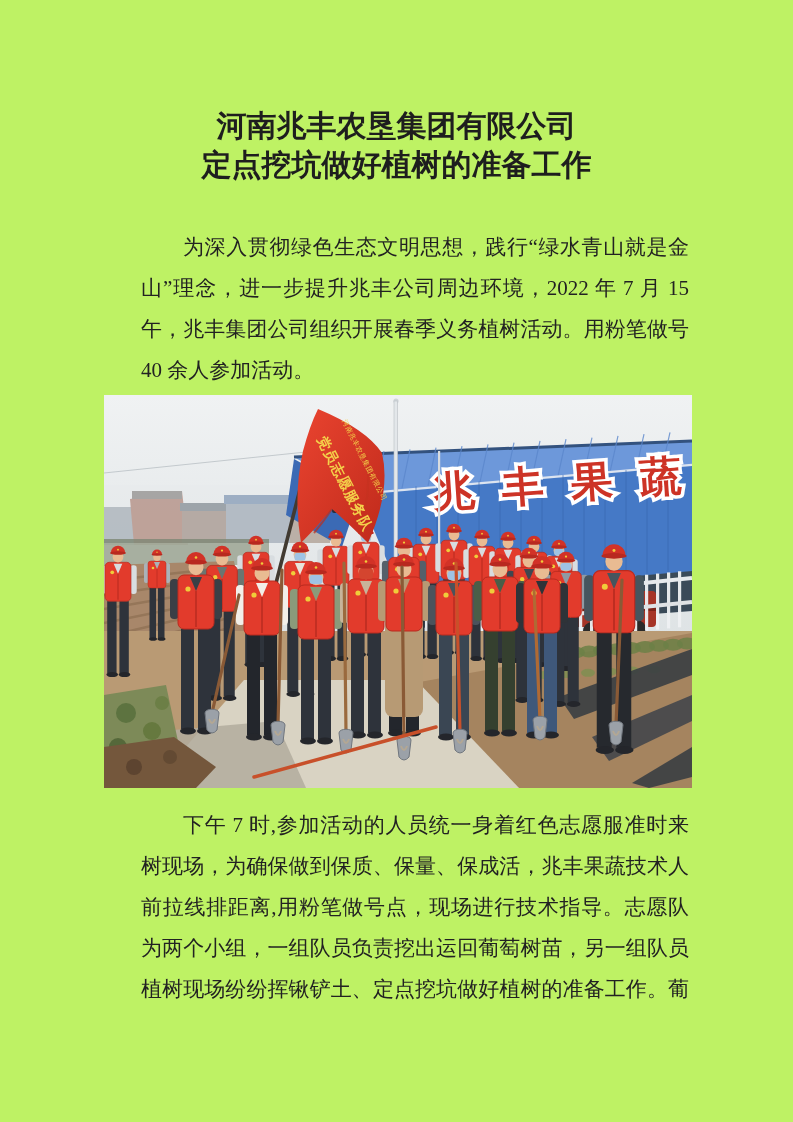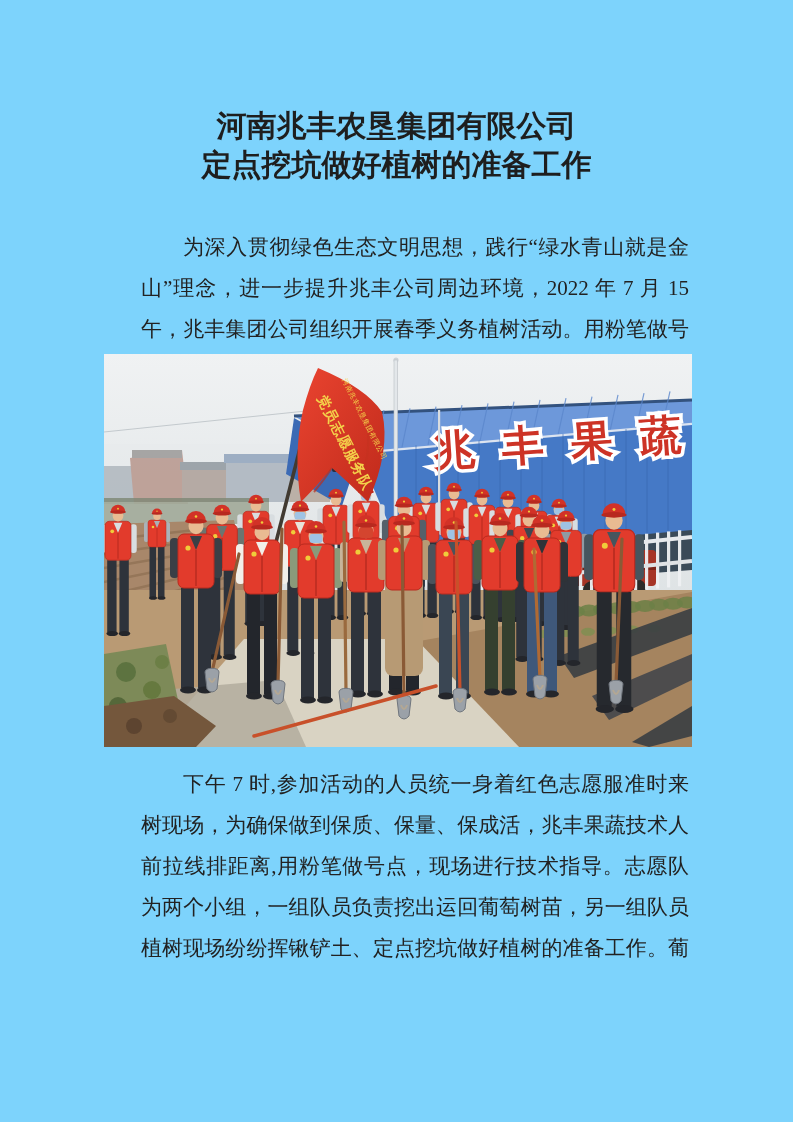--- a/index.html
+++ b/index.html
@@ -1,16 +1,16 @@
 <!DOCTYPE html>
 <html lang="zh"><head>
 <meta charset="utf-8">
 <style>
   html,body{margin:0;padding:0;background:#ffffff;}
-  .page{position:relative;width:793px;height:1122px;background:#7dd3fc;overflow:hidden;
+  .page{position:relative;width:793px;height:1122px;background:#bef264;overflow:hidden;
         font-family:"Liberation Serif","DejaVu Serif",serif;color:#1b1b1b;}
   .title{padding-top:106px;text-align:center;font-weight:bold;font-size:30px;line-height:39px;color:#1e1e1e;}
   .para{margin:0 104px;width:585px;font-size:21px;line-height:41px;text-align:justify;color:#222;}
   .para .line{text-align-last:justify;height:41px;overflow:hidden;margin-left:37px;}
   .para .line.nojust{text-align-last:auto;}
   .para .line.indent{text-indent:42px;}
   .para1{margin-top:43px;}
   .para2{margin-top:17px;}
   figure.photo{margin:4px 0 0 104px;padding:0;width:588px;height:393px;}
   svg{display:block;}
@@ -22,20 +22,21 @@
 
   <div class="title">
     <div>河南兆丰农垦集团有限公司</div>
     <div>定点挖坑做好植树的准备工作</div>
   </div>
 
   <div class="para para1">
     <div class="line indent">为深入贯彻绿色生态文明思想，践行“绿水青山就是金山银</div>
     <div class="line">山”理念，进一步提升兆丰公司周边环境，2022 年 7 月 15 日下</div>
     <div class="line">午，兆丰集团公司组织开展春季义务植树活动。用粉笔做号点</div>
+    <div class="line nojust">40 余人参加活动。</div>
   </div>
 
   <figure class="photo">
     <svg id="photoSvg" width="588" height="393" viewBox="0 0 588 393">
       <defs>
         <linearGradient id="skyG" x1="0" y1="0" x2="0" y2="1">
           <stop offset="0" stop-color="#f0f2f3"></stop>
             <stop offset="1" stop-color="#dde2e4"></stop>
         </linearGradient>
         <linearGradient id="flagG" x1="0" y1="0" x2="1" y2="1">

